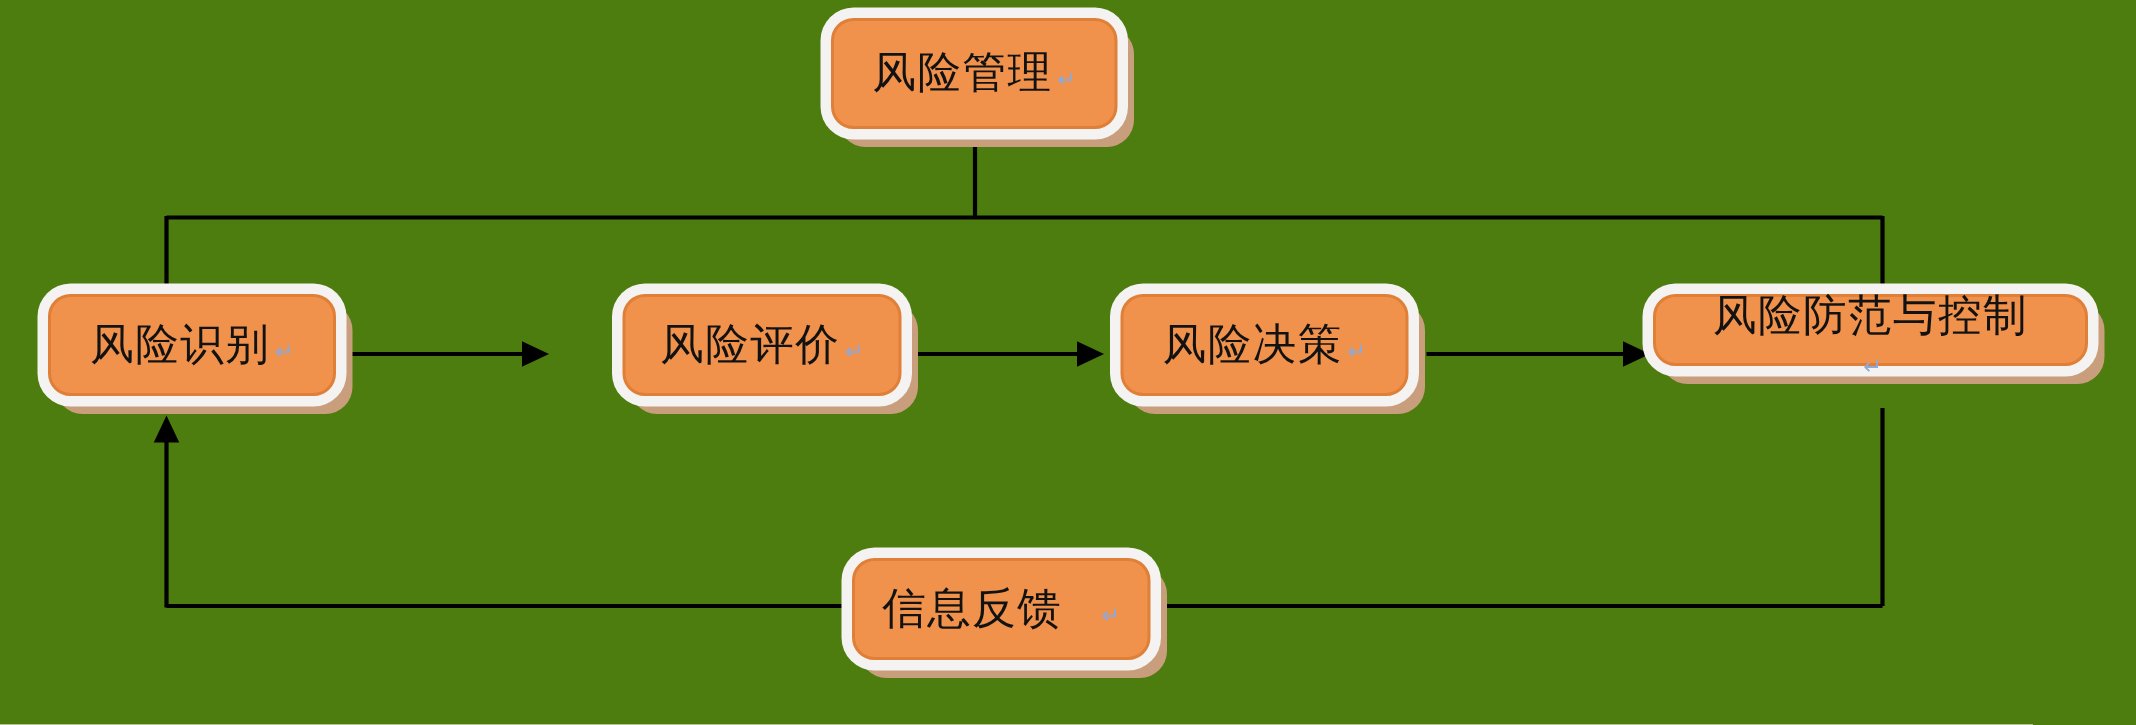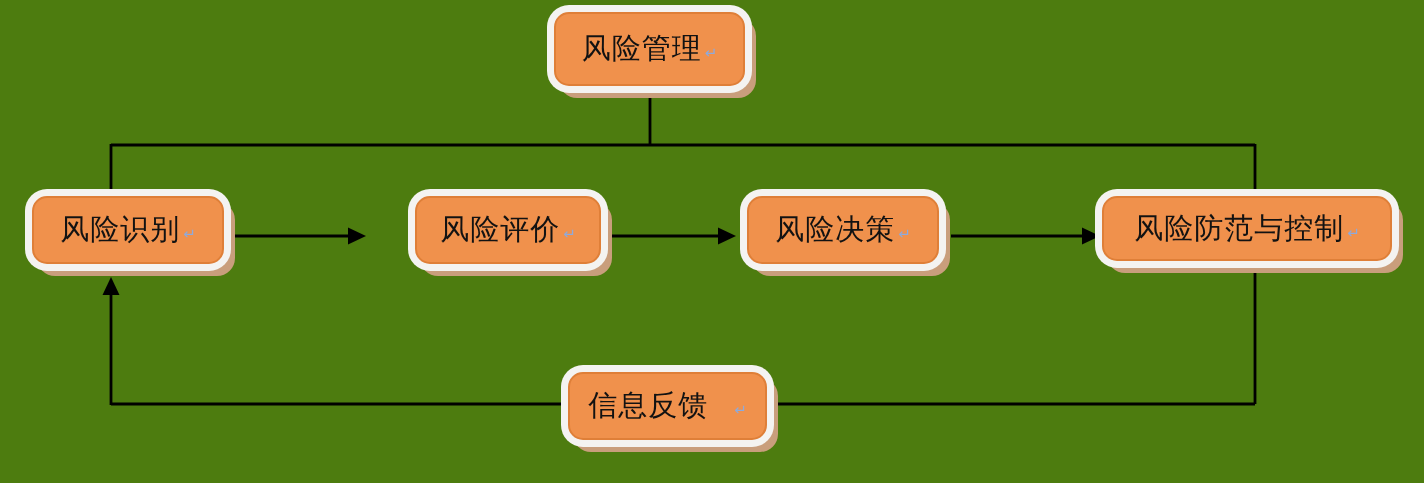--- a/index.html
+++ b/index.html
@@ -55,21 +55,21 @@
     letter-spacing: 0;
     align-self: center;
     transform: translateY(4px);
     font-family: "DejaVu Sans", sans-serif;
   }
   
   .n-risk-management        { left: 554px; top: 12px;  width: 191px; height: 74px; }
   .n-risk-identification    { left: 32px;  top: 196px; width: 192px; height: 68px; }
   .n-risk-evaluation        { left: 383px; top: 196px; width: 186px; height: 68px; margin-left: 32px; }
   .n-risk-decision          { left: 747px; top: 196px; width: 192px; height: 68px; }
-  .n-risk-prevention        { left: 1102px;top: 196px; width: 290px; height: 65px; }
+  .n-risk-prevention        { left: 1102px;top: 196px; width: 290px; height: 48px; flex-direction: column; }
   .n-information-feedback   { left: 568px; top: 372px; width: 199px; height: 68px; gap: 23px; }
 </style>
 </head>
 <body>
 
 <div class="canvas">
 
   <svg class="connectors" viewBox="0 0 1424 483" xmlns="http://www.w3.org/2000/svg">
 
     <line x1="650" y1="95" x2="650" y2="145"></line>

